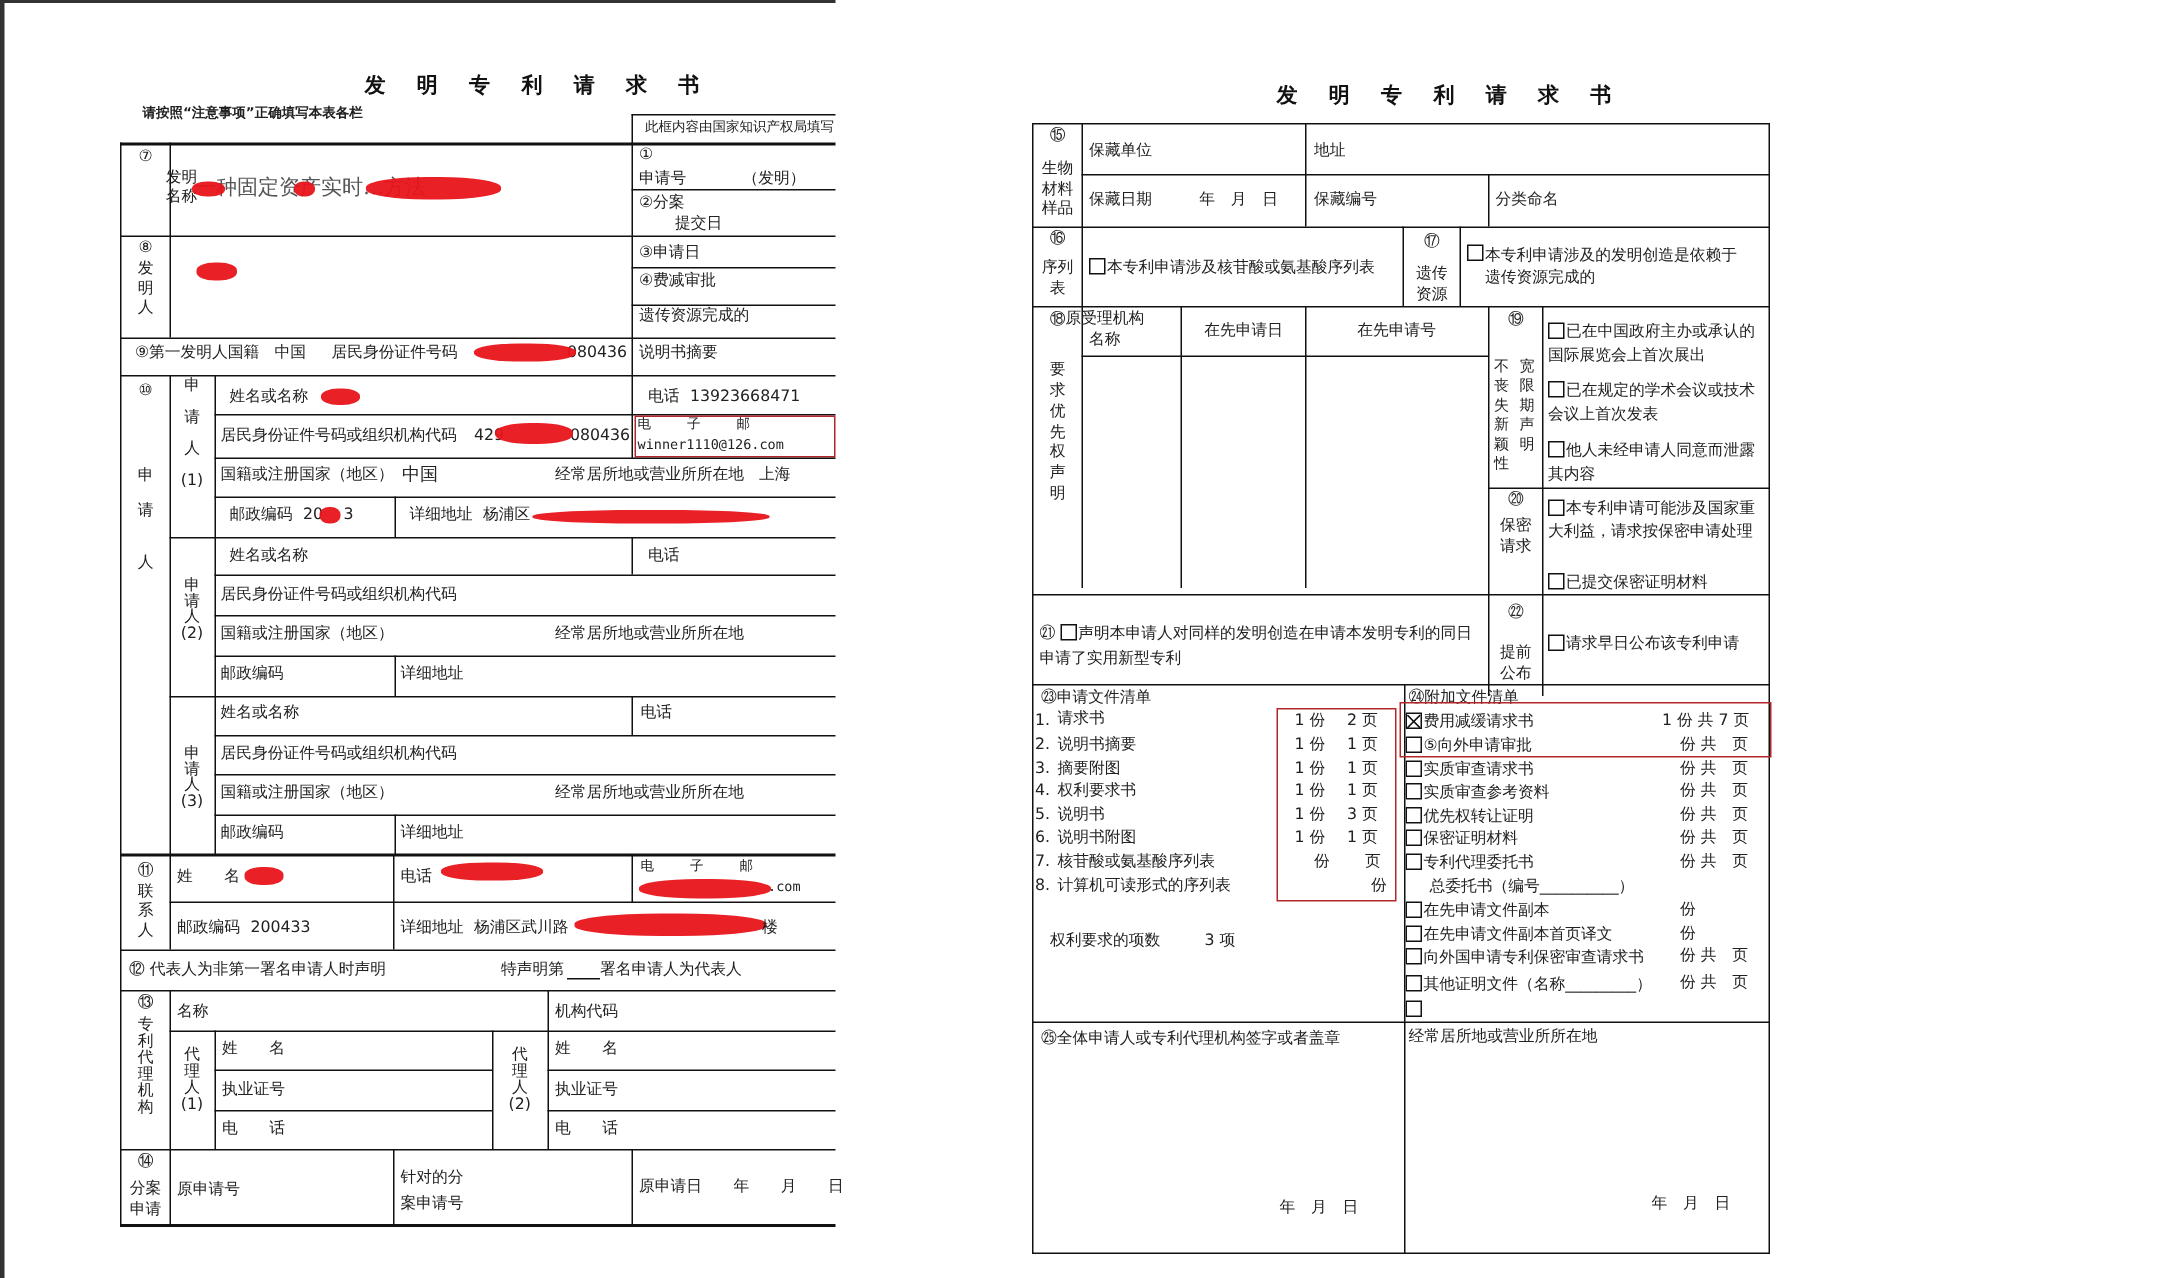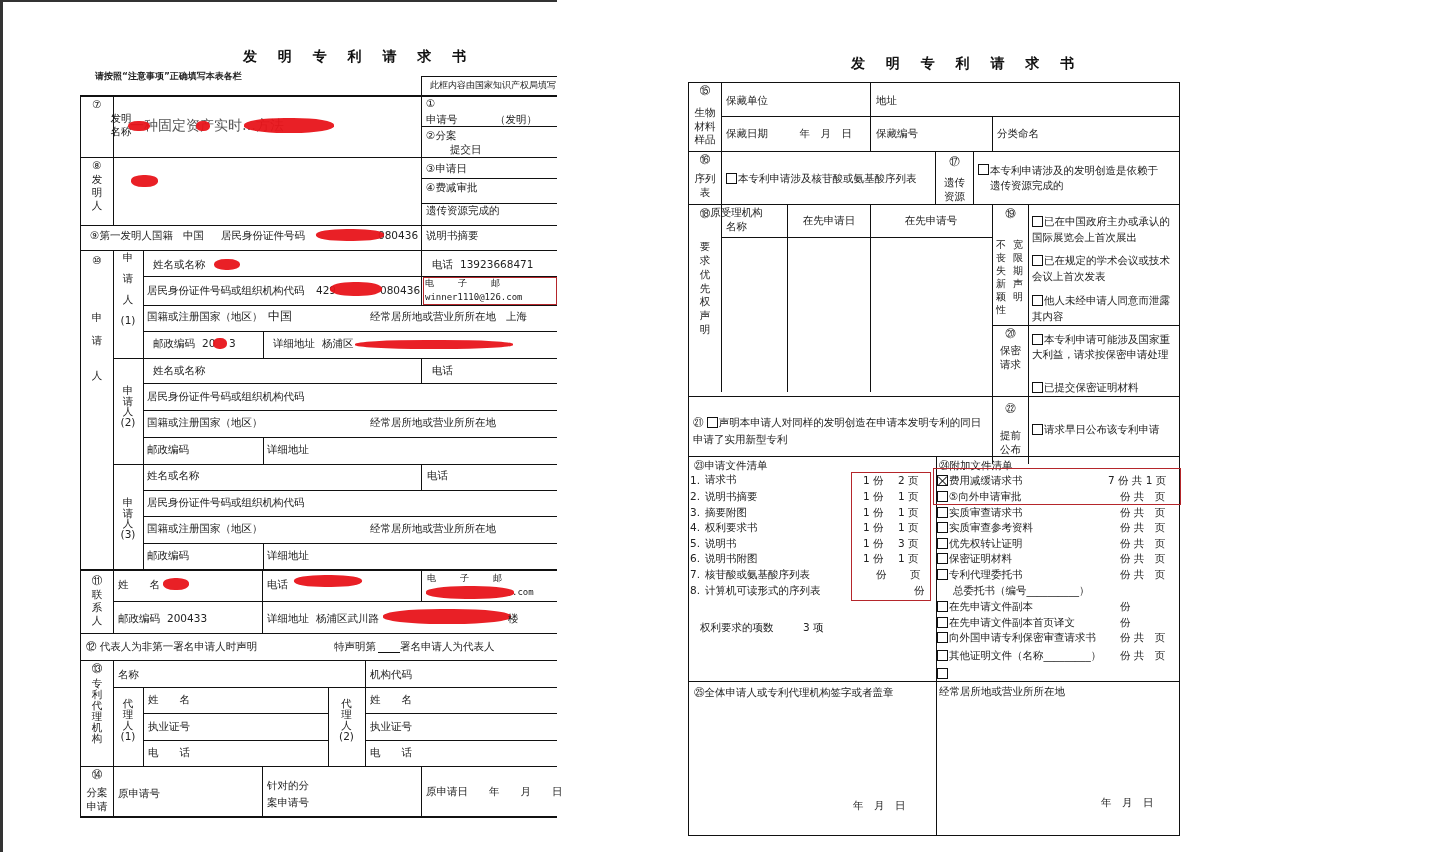--- a/index.html
+++ b/index.html
@@ -394,21 +394,21 @@
   </div>
 </div>
 <div class="t" style="left:700px;top:621px;">权利要求的项数</div>
 <div class="t" style="left:803px;top:621px;">3 项</div>
 
 <div class="t" style="left:939px;top:459px;">㉔附加文件清单</div>
 <div class="redbox" style="left:933px;top:468px;width:248px;height:37px;"></div>
 <div class="abs" style="left:937px;top:474px;width:240px;">
   <div class="abs" style="top:0px;left:0;width:240px;">
     <span class="cb checked"></span><span>费用减缓请求书</span>
-    <span class="t" style="left:171px;top:0;">7 份 共 1 页</span>
+    <span class="t" style="left:171px;top:0;">1 份 共 7 页</span>
   </div>
   <div class="abs" style="top:16px;left:0;width:240px;">
     <span class="cb"></span><span>⑤向外申请审批</span>
     <span class="t" style="left:183px;top:0;white-space:pre;">份 共　页</span>
   </div>
   <div class="abs" style="top:32px;left:0;width:240px;">
     <span class="cb"></span><span>实质审查请求书</span>
     <span class="t" style="left:183px;top:0;white-space:pre;">份 共　页</span>
   </div>
   <div class="abs" style="top:47px;left:0;width:240px;">

